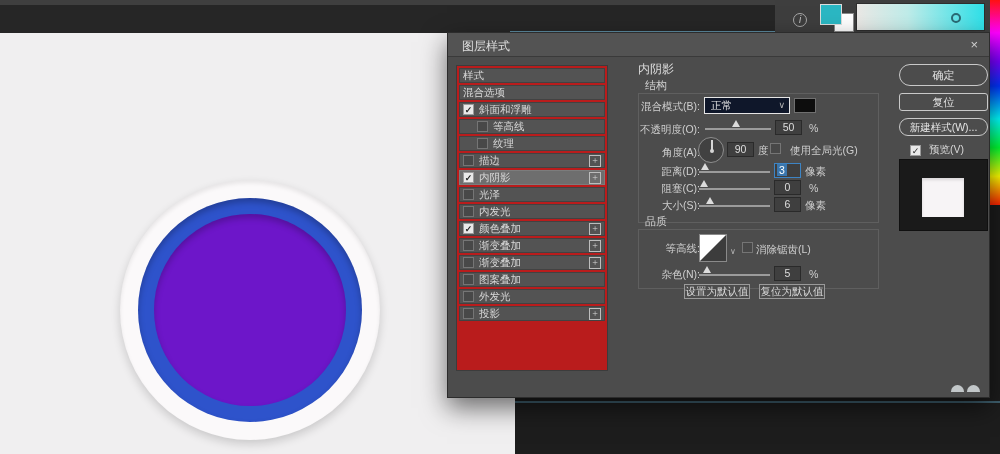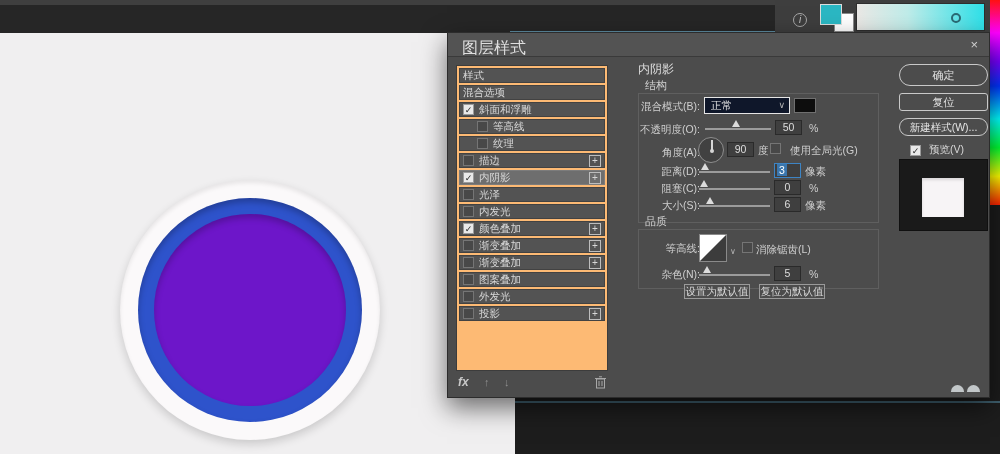--- a/index.html
+++ b/index.html
@@ -30,25 +30,25 @@
                   background:#fbf9fa; box-shadow:0 4px 10px rgba(0,0,0,.16), inset 0 3px 4px rgba(0,0,0,.08); }
   .circle-ring  { position:absolute; left:18px; top:18px; width:224px; height:224px; border-radius:50%;
                   background:#2e53cb; box-shadow:inset 0 4px 6px rgba(0,0,0,.25); }
   .circle-fill  { position:absolute; left:16px; top:16px; width:192px; height:192px; border-radius:50%;
                   background:#6d16c9; box-shadow:inset 0 4px 6px rgba(0,0,0,.22); }
 
   
   .dialog { position:absolute; left:447px; top:32px; width:543px; height:366px; background:#4c4c4c;
             border:1px solid #2c2c2c; box-shadow:0 10px 24px rgba(0,0,0,.55); font-size:11px; color:#d6d6d6; }
   .titlebar { position:absolute; left:0; top:0; width:100%; height:24px; background:#535353; border-bottom:1px solid #3a3a3a; }
-  .title { position:absolute; left:14px; top:5px; font-size:16px; color:#dedede; }
+  .title { position:absolute; left:14px; top:5px; font-size:12px; color:#dedede; }
   .close { position:absolute; right:11px; top:4px; font-size:13px; color:#cfcfcf; cursor:default; }
 
   
-  .stylebox { position:absolute; left:8px; top:32px; width:152px; height:306px; border:1px solid #3c3c3c; background:#fdba74; padding:2px; }
+  .stylebox { position:absolute; left:8px; top:32px; width:152px; height:306px; border:1px solid #3c3c3c; background:#b91c1c; padding:2px;font-family:Liberation Serif, serif; }
   .srow { position:relative; height:15px; margin-bottom:2px; background:#535353; border:1px solid #424242;
           display:flex; align-items:center; padding:0 3px; font-size:10.5px; color:#d8d8d8; white-space:nowrap; }
   .srow.sel { background:#6e6e6e; border-color:#7c7c7c; }
   .srow.indent { padding-left:17px; }
   .cb { width:11px; height:11px; margin-right:5px; flex:none; font-size:9px; line-height:10px; text-align:center; }
   .cb.ck { background:#e9e9e9; border:1px solid #9b9b9b; color:#1d1d1d; font-weight:bold; }
   .cb.un { background:#484848; border:1px solid #757575; color:transparent; }
   .plus { margin-left:auto; width:12px; height:12px; border:1px solid #bdbdbd; color:#d6d6d6;
           font-size:10px; line-height:10px; text-align:center; flex:none; }
   .fxbar { position:absolute; left:8px; top:342px; width:152px; height:16px; color:#b5b5b5; }
@@ -184,32 +184,20 @@
       <div class="srow">
         <span class="cb un"></span>
         <span class="slabel">外发光</span>
       </div>
       <div class="srow">
         <span class="cb un"></span>
         <span class="slabel">投影</span>
         <span class="plus">+</span>
       </div>
     </div>
-    <div class="fxbar">
-      <span class="fxico">fx</span>
-      <span class="arrow" style="left:28px;">↑</span>
-      <span class="arrow" style="left:48px;">↓</span>
-      <svg class="trash" width="11" height="13" viewBox="0 0 11 13">
-        <rect x="1.5" y="3" width="8" height="9" fill="none" stroke="#a8a8a8" stroke-width="1"></rect>
-        <line x1="0" y1="2.5" x2="11" y2="2.5" stroke="#a8a8a8" stroke-width="1"></line>
-        <line x1="4" y1="0.8" x2="7" y2="0.8" stroke="#a8a8a8" stroke-width="1"></line>
-        <line x1="4" y1="5" x2="4" y2="10" stroke="#a8a8a8" stroke-width="1"></line>
-        <line x1="7" y1="5" x2="7" y2="10" stroke="#a8a8a8" stroke-width="1"></line>
-      </svg>
-    </div>
 
     <div class="mhead">内阴影</div>
 
     <div class="group" style="left:190px; top:60px; width:241px; height:130px;">
       <span class="legend">结构</span>
 
       <span class="flabel" style="right:178px; top:6px;">混合模式(B):</span>
       <div class="dd" style="left:65px; top:3px; width:86px;">
         <span>正常</span>
         <span class="chev">∨</span>

